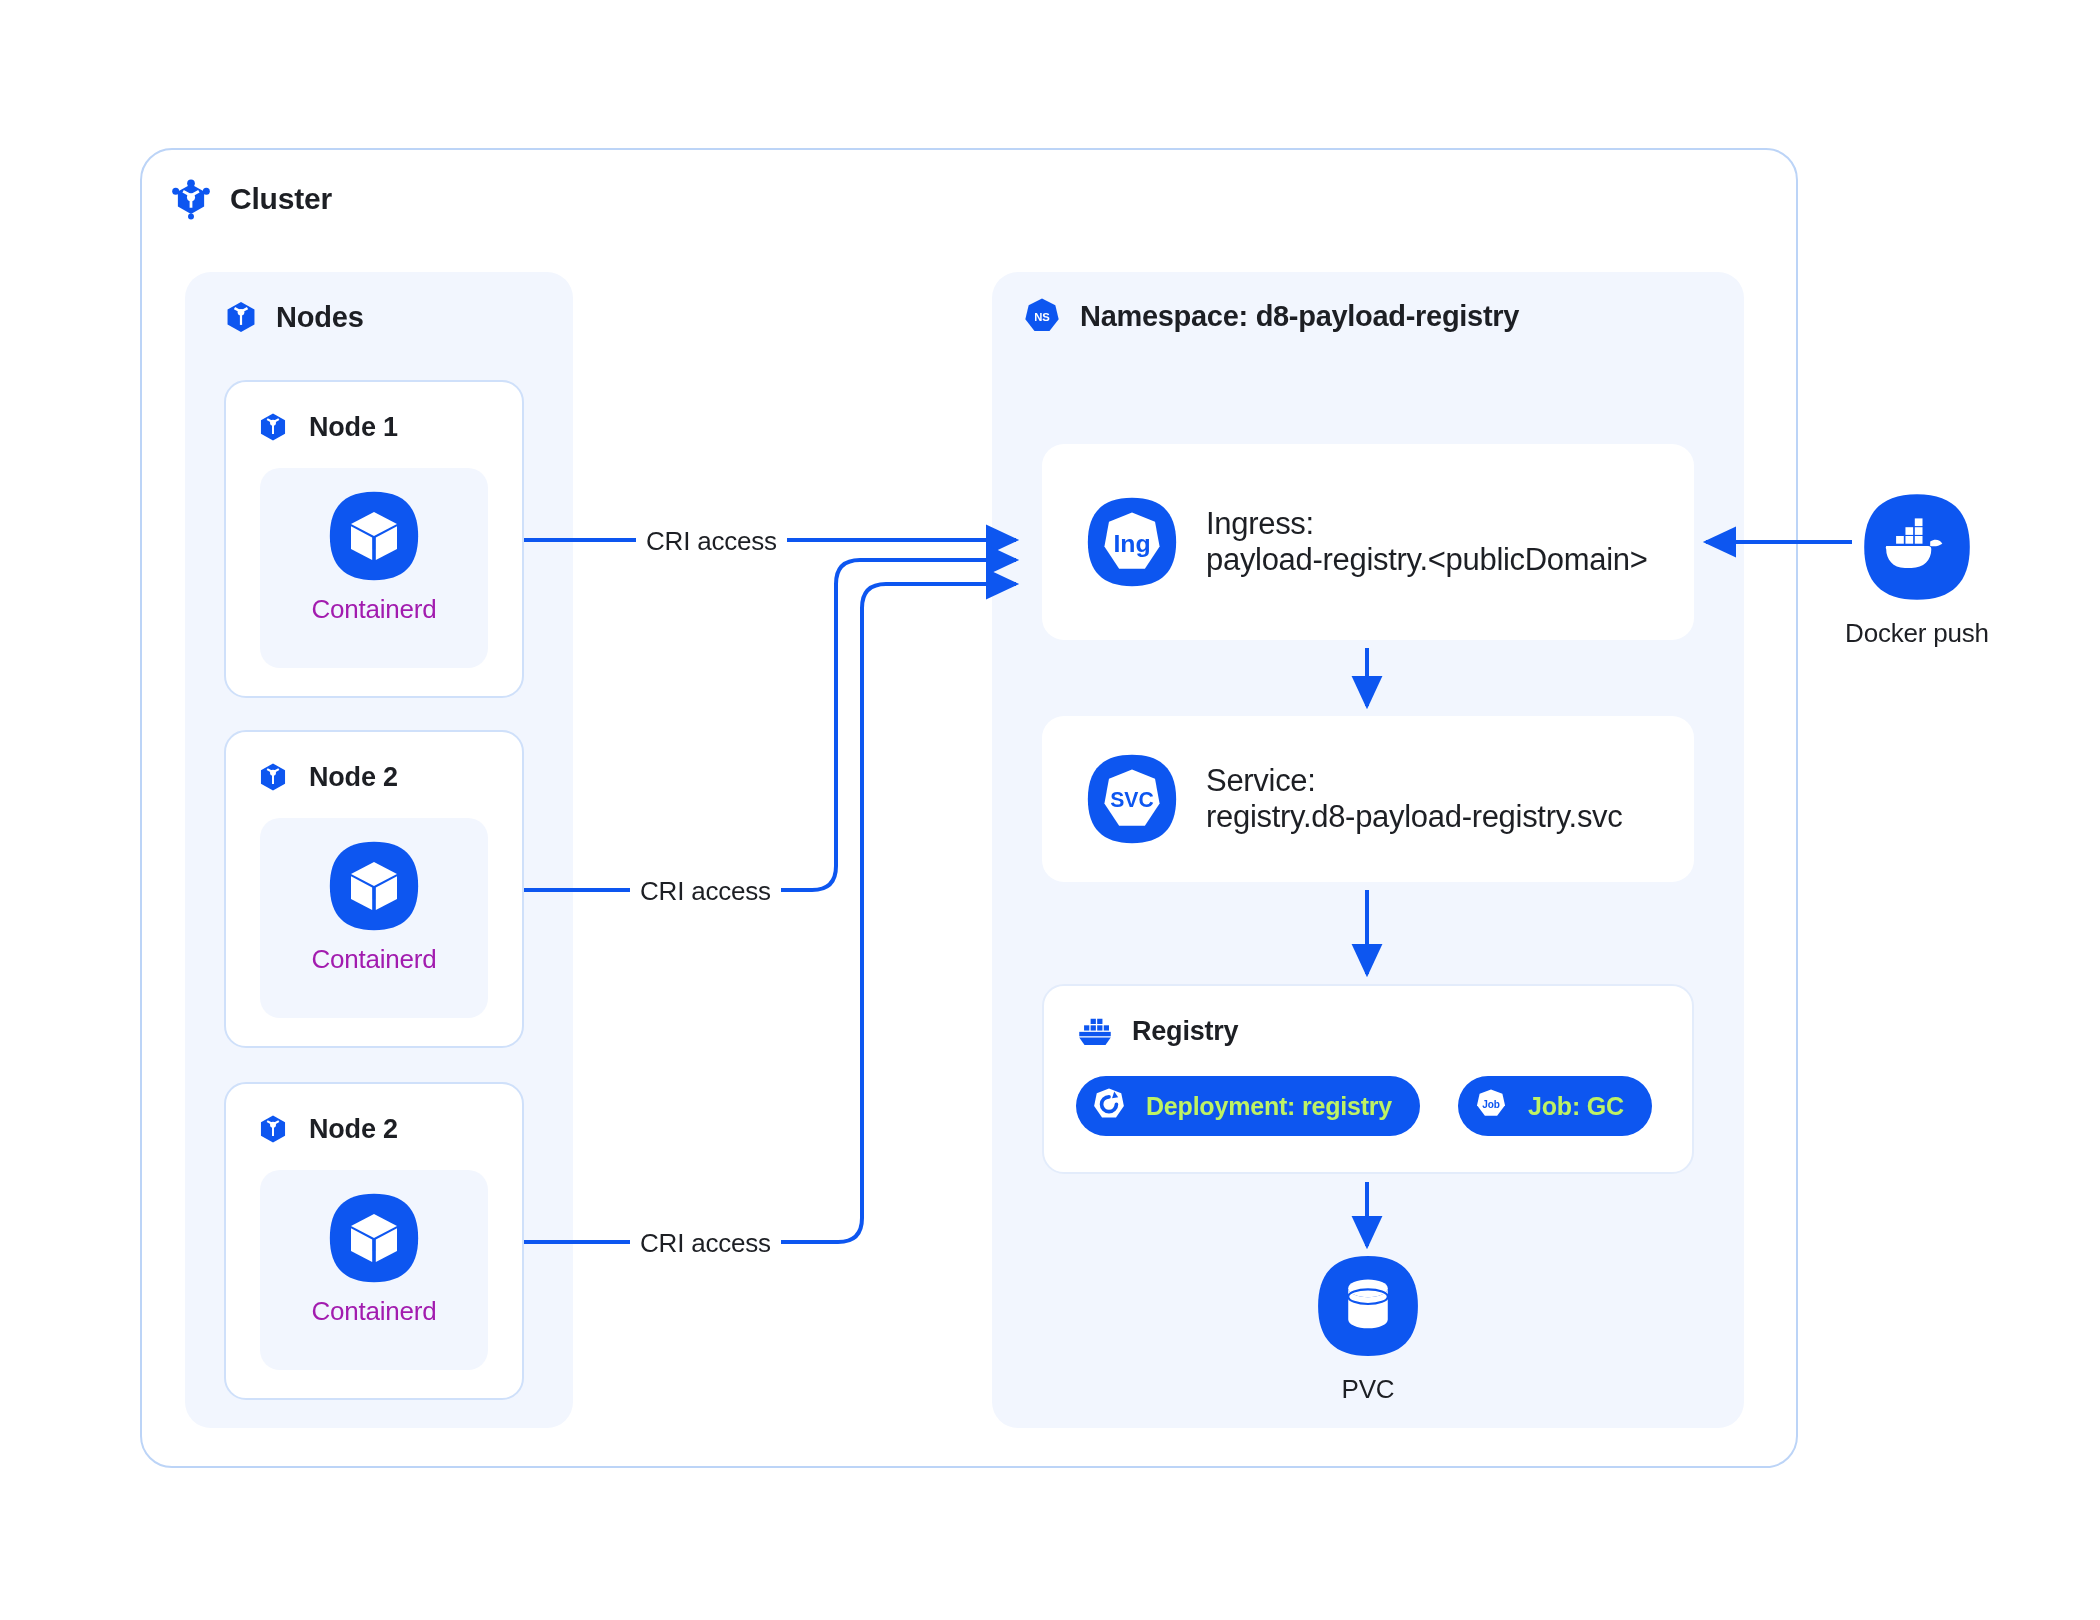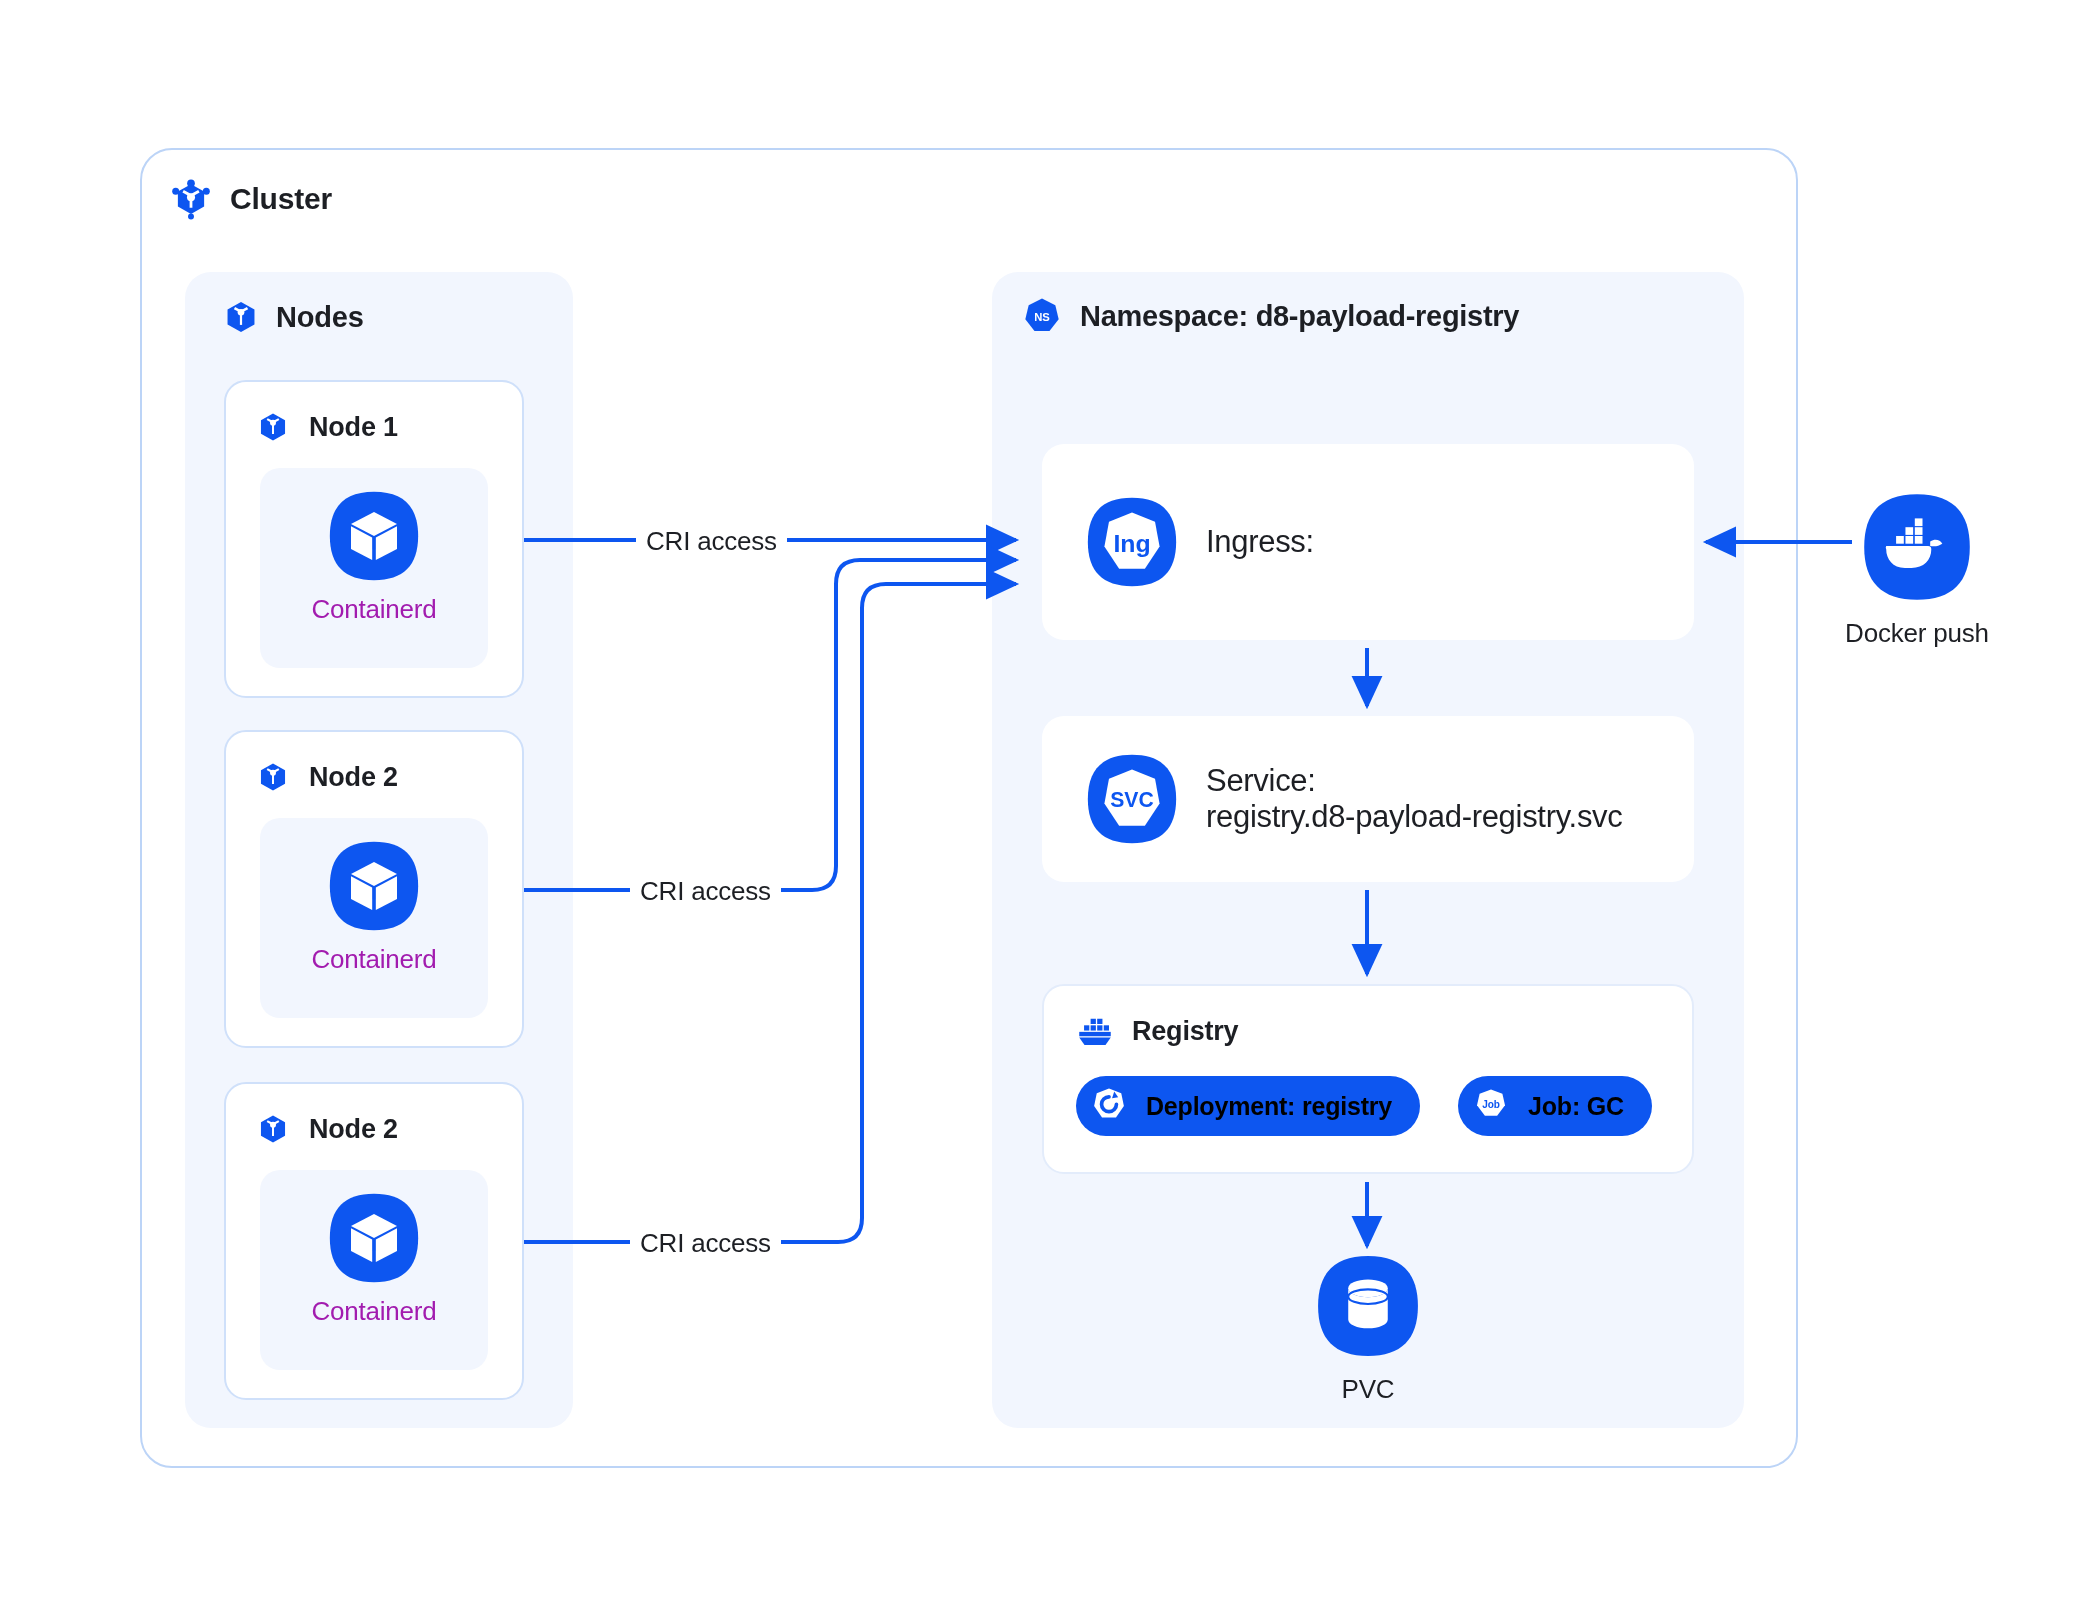--- a/index.html
+++ b/index.html
@@ -63,21 +63,21 @@
 
   .card-row{position:absolute;left:44px;top:50%;transform:translateY(-50%);display:flex;align-items:center;gap:28px;}
   .card-text{font-size:31px;line-height:36px;font-weight:400;letter-spacing:-0.3px;color:#1d1f24;}
   .card-text .l2{display:block;}
 
   .reg-hdr{position:absolute;left:30px;top:24px;display:flex;align-items:center;gap:16px;}
   .reg-hdr .lbl{font-size:27px;font-weight:700;letter-spacing:-0.2px;}
   .pill-row{position:absolute;left:32px;top:90px;display:flex;gap:38px;}
   .pill{
     display:flex;align-items:center;gap:16px;background:#0d56f0;border-radius:999px;
-    height:60px;padding:0 28px 0 12px;color:#000000;
+    height:60px;padding:0 28px 0 12px;color:#bef264;
     font-size:25px;font-weight:700;letter-spacing:-0.2px;white-space:nowrap;
   }
 
   
   .pvc{position:absolute;left:1316px;top:1254px;width:104px;text-align:center;}
   .pvc .cap{margin-top:16px;font-size:26px;letter-spacing:-0.2px;}
 
   
   .docker{position:absolute;left:1862px;top:492px;width:110px;text-align:center;}
   .docker .cap{margin-top:16px;font-size:26px;letter-spacing:-0.2px;white-space:nowrap;
@@ -229,20 +229,21 @@
     <div class="card-row">
       <span>
         <svg class="sq" width="92" height="92" viewBox="0 0 100 100">
           <path d="M50 2 C82 2 98 18 98 50 C98 82 82 98 50 98 C18 98 2 82 2 50 C2 18 18 2 50 2 Z" fill="#0d56f0"></path>
           <path d="M50 18 L75 28 L80 55 L64 79 L36 79 L20 55 L25 28 Z" fill="#ffffff"></path>
           <text x="50" y="61" font-family="Liberation Sans, sans-serif" font-size="27" font-weight="700" fill="#0d56f0" text-anchor="middle">Ing</text>
         </svg>
       </span>
       <span class="card-text">
         <span>Ingress:</span>
+        <span class="l2">payload-registry.&lt;publicDomain&gt;</span>
       </span>
     </div>
   </div>
 
   <div class="ns-card" id="service-card">
     <div class="card-row">
       <span>
         <svg class="sq" width="92" height="92" viewBox="0 0 100 100">
           <path d="M50 2 C82 2 98 18 98 50 C98 82 82 98 50 98 C18 98 2 82 2 50 C2 18 18 2 50 2 Z" fill="#0d56f0"></path>
           <path d="M50 18 L75 28 L80 55 L64 79 L36 79 L20 55 L25 28 Z" fill="#ffffff"></path>

